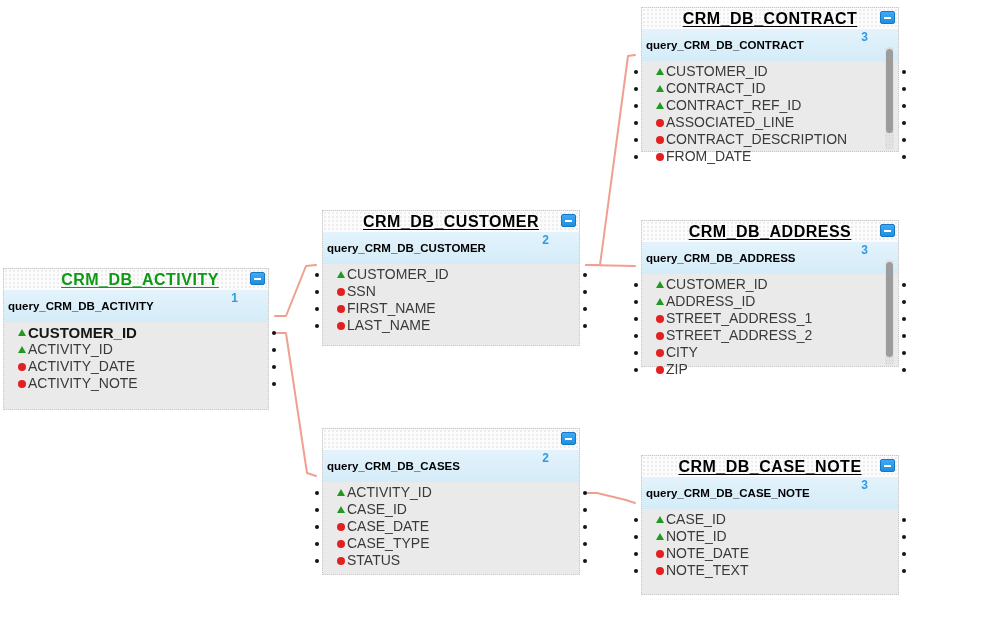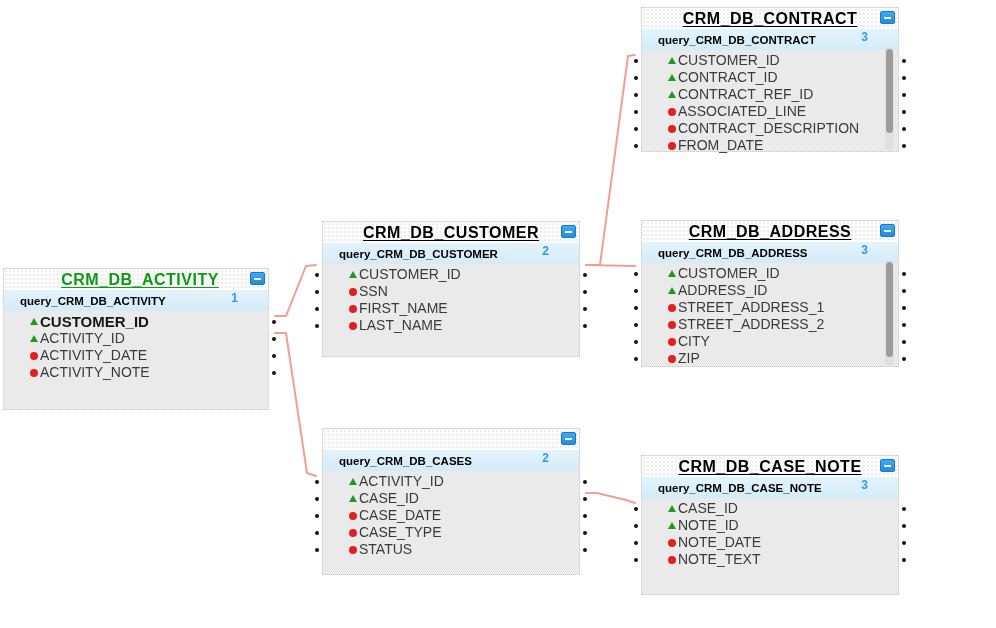--- a/index.html
+++ b/index.html
@@ -28,28 +28,28 @@
     line-height:21px;
   }
   .table-box.selected .title { color:#0D9A14;margin-left:8px; }
   .minus-btn {
     position:absolute; right:3px; top:3px; width:15px; height:13px;
     background:linear-gradient(#3FA9F5,#1E8FE0); border:1px solid #1878C0; border-radius:2px;
     display:flex; align-items:center; justify-content:center; cursor:pointer; box-sizing:border-box;
   }
   .minus-glyph { width:7px; height:2px; background:#ffffff; }
   .query-row {
-    position:relative; height:21px;
+    position:relative; height:32px;
     background:linear-gradient(#E3F3FC,#D4ECF8);
-    display:flex; align-items:center; padding-left:16px;
+    display:flex; align-items:center; padding-left:4px;
   }
   .qname { font-size:11.5px; font-weight:bold; color:#000; white-space:nowrap; }
   .qcount { position:absolute; right:30px; top:1px; font-size:12px; font-weight:bold; color:#3399E0; }
   .fields { position:relative; padding-top:2px; }
-  .field-row { position:relative; height:17px; display:flex; align-items:center; padding-left:26px; }
+  .field-row { position:relative; height:17px; display:flex; align-items:center; padding-left:14px; }
   .marker { flex:0 0 auto; margin-right:2px; }
   .marker.key {
     width:0; height:0;
     border-left:4px solid transparent; border-right:4px solid transparent;
     border-bottom:7px solid #1F9A1F;
   }
   .marker.data { width:8px; height:8px; border-radius:50%; background:#E32020; }
   .fname { font-size:14px; color:#3A3A3A; white-space:nowrap; line-height:17px; }
   .field-row.emphasis .fname { font-size:15px; font-weight:bold; color:#161616; }
   .dot {
@@ -128,21 +128,21 @@
           <span class="marker data"></span>
           <span class="fname">FROM_DATE</span>
           <span class="dot dot-right"></span>
         </div>
       </div>
     <div class="vscroll" style="height:103px">
       <div class="vthumb" style="height:84px"></div>
     </div>
   </div>
 
-  <div class="table-box" style="left:322px;top:221px;width:258px;height:136px">
+  <div class="table-box" style="left:322px;top:210px;width:258px;height:136px">
     <div class="box-header">
       <span class="title">CRM_DB_CUSTOMER</span>
       <span class="minus-btn">
           <span class="minus-glyph"></span>
         </span>
     </div>
     <div class="query-row">
       <span class="qname">query_CRM_DB_CUSTOMER</span>
       <span class="qcount">2</span>
     </div>

